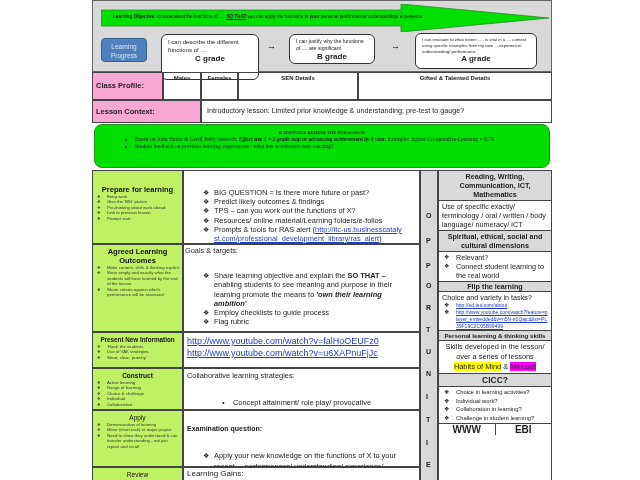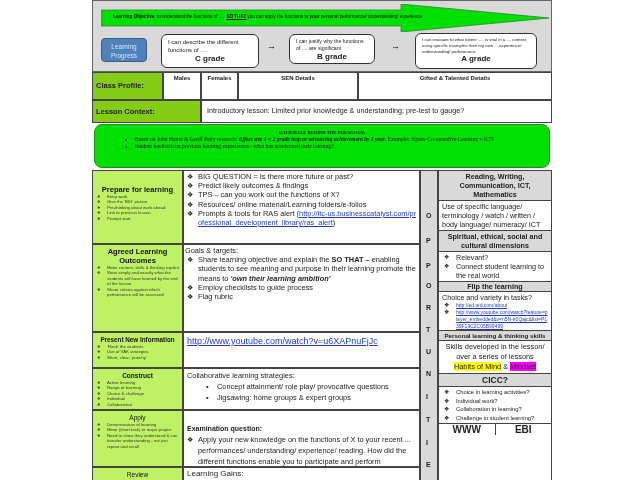--- a/index.html
+++ b/index.html
@@ -1,30 +1,30 @@
 <!DOCTYPE html>
 <html><head>
   <meta charset="utf-8">
   <style>
     html, body { margin:0; padding:0; background:#fff; }
     body { width:640px; height:480px; position:relative; overflow:hidden; font-family:"Liberation Sans", sans-serif; color:#222; }
     .page { position:absolute; left:92px; top:0; width:460px; height:480px; }
     .abs { position:absolute; box-sizing:border-box; }
-    .grey { background:#84cc16; }
+    .grey { background:#f9a8d4; }
     
     .top-panel { left:0; top:0; width:460px; height:72px; background:#d9d9d9; border:1px solid #666; }
     .arrow { left:8px; top:3px; width:448px; height:28px; }
     .arrow svg { width:100%; height:100%; display:block; }
     .obj-text { left:20px; top:13px; font-size:4.6px; color:#111; white-space:nowrap; }
     .obj-text b { font-weight:bold; }
     .obj-text u { text-decoration:underline; font-weight:bold; }
     .lp-btn { left:8px; top:37px; width:46px; height:24px; background:#4f81bd; border:1px solid #385d8a; border-radius:4px; color:#dce6f2; font-size:6.5px; text-align:center; line-height:9px; padding-top:3px; }
     .grade-box { background:#fff; border:1px solid #333; border-radius:6px; font-size:6px; padding:3px 6px; line-height:8px; }
     .grade-box .g { display:block; text-align:center; font-weight:bold; font-size:8px; margin-top:1px; }
-    .gb1 { left:68px; top:33px; width:98px; height:34px; }
+    .gb1 { left:68px; top:33px; width:98px; height:46px; }
     .gb2 { left:196px; top:33px; width:86px; height:30px; font-size:5.2px; line-height:7px; }
     .gb3 { left:322px; top:32px; width:122px; height:36px; font-size:4.3px; line-height:6px; }
     .arr { font-size:9px; color:#000; }
     
     .cp-row { left:0; top:72px; width:460px; height:28px; }
     .lc-row { left:0; top:100px; width:460px; height:23px; }
     .cell { position:absolute; box-sizing:border-box; border:1px solid #444; font-size:7px; }
     .lbl { font-weight:bold; font-size:7.5px; }
     
     .rationale { left:2px; top:124px; width:456px; height:44px; background:#00e000; border:1px solid #2a8a2a; border-radius:8px; font-family:"Liberation Serif", serif; font-size:5.6px; color:#222; }
@@ -32,21 +32,21 @@
     .rationale ul { margin:1px 0 0 0; padding-left:40px; list-style:disc; }
     .rationale li { line-height:7px; }
     
     .lcol { left:0; width:91px; background:#bef264; border:1px solid #444; font-size:4.3px; color:#333; }
     .lcol .h { font-weight:bold; font-size:7.5px; text-align:center; color:#111; margin-top:2px; line-height:9px; }
     .lcol ul { margin:0; padding:0 2px 0 4px; list-style:none; }
     .lcol li { position:relative; padding-left:10px; line-height:5.4px; }
     .lcol li:before { content:"\2756"; position:absolute; left:0; font-size:4px; }
     
     .mcol { left:91px; width:237px; background:#fff; border:1px solid #444; font-size:7.4px; color:#222; }
-    .mcol ul { margin:0; padding:0; list-style:none; }
+    .mcol ul { margin:16px; padding:0; list-style:none; }
     .mcol li { position:relative; padding-left:14px; line-height:9.2px; }
     .mcol li.d:before { content:"\2756"; position:absolute; left:3px; font-size:7px; }
     .mcol li.b:before { content:"\2022"; position:absolute; left:22px; }
     .mcol li.b { padding-left:33px; }
     .link { color:#1f3ebf; text-decoration:underline; }
     
     .ocol { left:328px; width:18px; background:#d9d9d9; border:1px solid #444; font-weight:bold; font-size:7px; }
     .ocol span { position:absolute; left:5px; }
     
     .rcol { left:346px; width:114px; border:1px solid #444; box-sizing:border-box; }
@@ -171,20 +171,21 @@
   </div>
   <div class="abs mcol" style="top:244px;height:88px;padding-top:1px;">
     <div style="padding-left:1px;line-height:9.2px;">Goals &amp; targets:</div>
     <ul>
       <li class="d"><span>Share learning objective and explain the </span><b>SO THAT –</b><span> enabling students to see meaning and purpose in their learning promote the means to </span><b><i>'own their learning ambition'</i></b></li>
       <li class="d">Employ checklists to guide process</li>
       <li class="d">Flag rubric</li>
     </ul>
   </div>
   <div class="abs mcol" style="top:332px;height:36px;padding:2px 3px;font-size:9px;line-height:12px;">
+    <div class="link">http://www.youtube.com/watch?v=falHoOEUFz0</div>
     <div class="link">http://www.youtube.com/watch?v=u6XAPnuFjJc</div>
   </div>
   <div class="abs mcol" style="top:368px;height:42px;padding-top:2px;">
     <div style="padding-left:3px;line-height:10px;">Collaborative  learning strategies:</div>
     <ul>
       <li class="b" style="line-height:11px;">Concept attainment/ role play/ provocative questions</li>
       <li class="b" style="line-height:11px;">Jigsawing: home groups &amp; expert groups</li>
     </ul>
   </div>
   <div class="abs mcol" style="top:410px;height:57px;padding-top:13px;">
@@ -208,21 +209,21 @@
     <span style="top:199px;">N</span>
     <span style="top:222px;">I</span>
     <span style="top:245px;">T</span>
     <span style="top:268px;">I</span>
     <span style="top:290px;">E</span>
 
   </div>
 
   <div class="abs rcol" style="top:170px;height:317px;">
     <div class="rh" style="padding:1px 4px;">Reading, Writing, Communication, ICT, Mathematics</div>
-    <div class="rb" style="border-bottom:1px solid #444;">Use of specific language/ terminology / watch / written / body language/ numeracy/ ICT</div>
+    <div class="rb" style="border-bottom:1px solid #444;">Use of specific exactly/ terminology / oral / written / body language/ numeracy/ ICT</div>
     <div class="rh" style="padding:1px 4px;">Spiritual, ethical, social and cultural dimensions</div>
     <div class="rb" style="border-bottom:1px solid #444;">
       <ul>
         <li>Relevant?</li>
         <li>Connect student learning to the real world</li>
       </ul>
     </div>
     <div class="rh">Flip the learning</div>
     <div class="rb" style="border-bottom:1px solid #444;padding-bottom:0;">
       <div>Choice and variety in tasks?</div>

